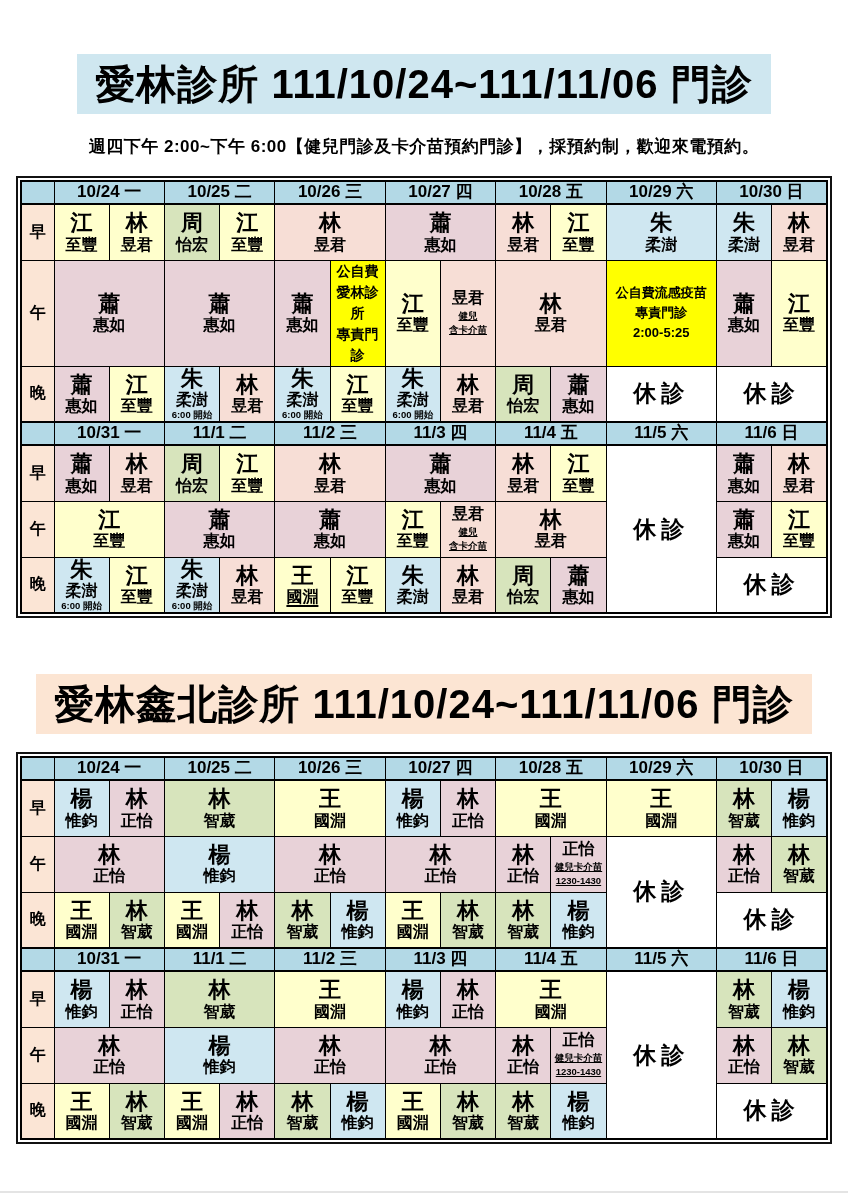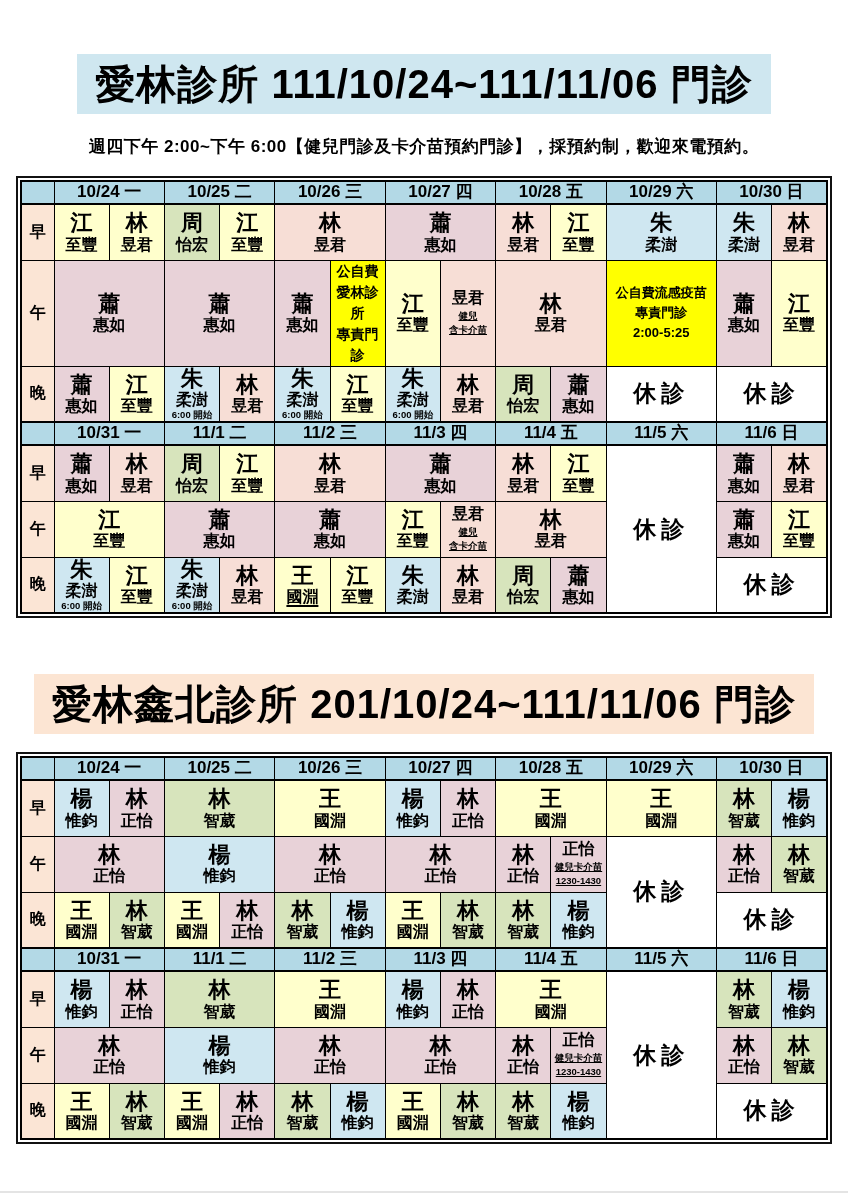--- a/index.html
+++ b/index.html
@@ -381,21 +381,21 @@
               </td>
               <td colspan="2" rowspan="1" class="ds closed" style="background: rgb(255, 255, 255);">休診</td>
             </tr>
           </tbody>
         </table>
     </div>
   </section>
 
   <section class="sec2">
     <div class="title-row">
-      <span class="clinic-title" style="background: rgb(252, 229, 211);">愛林鑫北診所 201/10/24~111/11/06 門診</span>
+      <span class="clinic-title" style="background: rgb(252, 229, 211);">愛林鑫北診所 111/10/24~111/11/06 門診</span>
     </div>
     <div class="table-frame">
       <table class="sched">
         <colgroup>
           <col class="labcol">
             <col>
             <col>
             <col>
             <col>
             <col>

